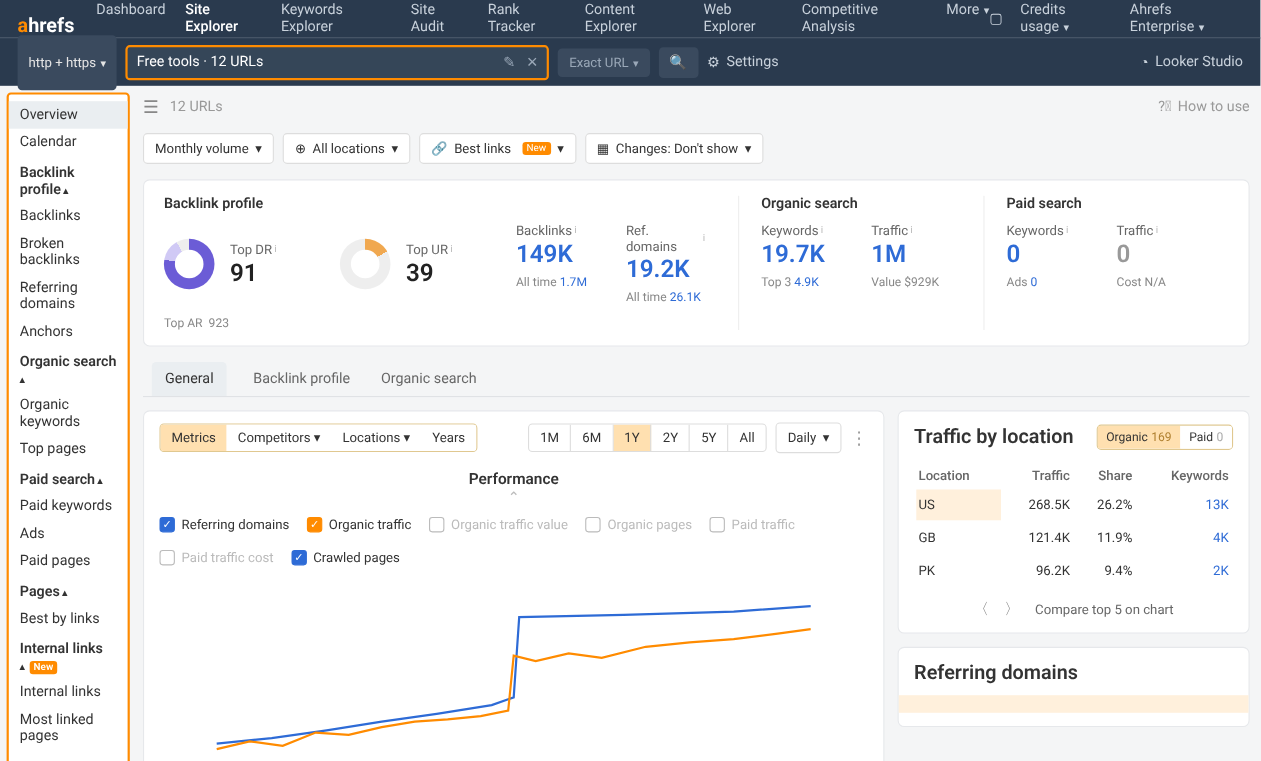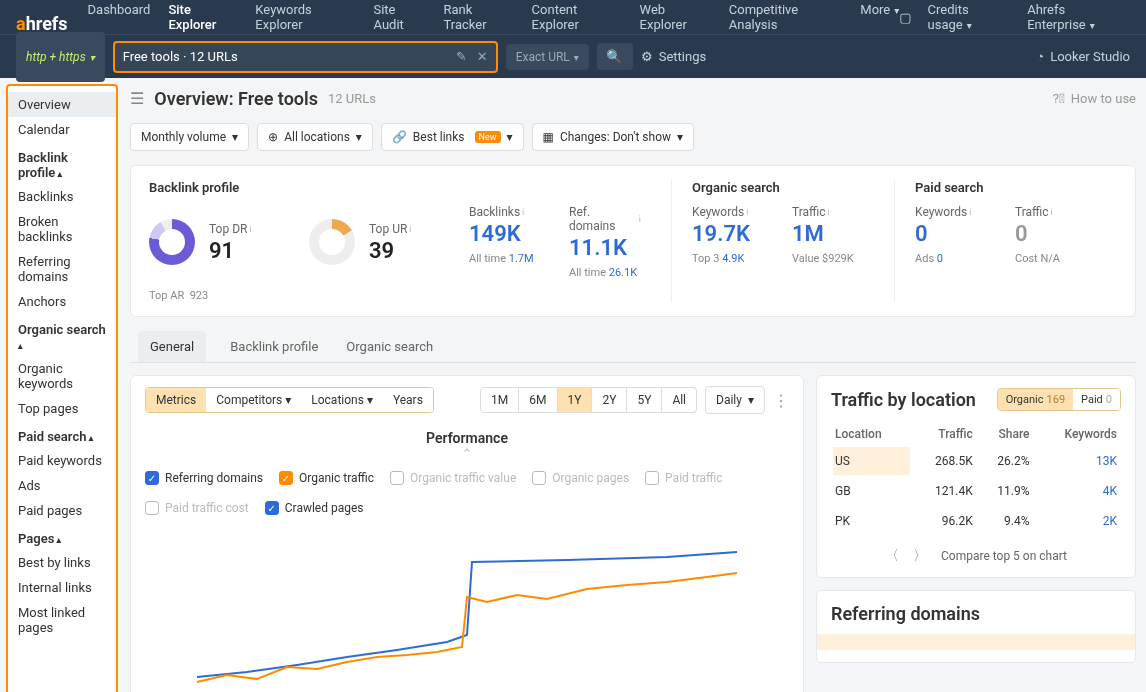--- a/index.html
+++ b/index.html
@@ -10,21 +10,21 @@
 .logo { color: #ff8b00; font-weight: 700; font-size: 18px; margin-right: 20px; margin-top: 12px; }
 .logo .h { color: #fff; }
 .nav-items { display: flex; gap: 18px; }
 .nav-item { color: #c8d1db; cursor: pointer; }
 .nav-item.active { color: #fff; font-weight: 500; }
 .nav-right { margin-left: auto; display: flex; align-items: center; gap: 16px; }
 .caret::after { content: "▾"; margin-left: 4px; font-size: 10px; }
 
 
 .searchrow { background: #2a3a4e; height: 44px; display: flex; align-items: center; padding: 0 16px; gap: 8px; border-top: 1px solid #3a4a5e; }
-.proto-btn { background: #3a4a5e; color: #bef264; padding: 18px 10px; border-radius: 4px; font-size: 12px; font-style: italic; }
+.proto-btn { background: #3a4a5e; color: #e5e5e5; padding: 18px 10px; border-radius: 4px; font-size: 12px; }
 .search-input-wrap { border: 2px solid #ff8b00; border-radius: 4px; display: flex; align-items: center; background: #354658; padding: 4px 8px; width: 385px; height: 32px; }
 .search-text { color: #fff; font-size: 13px; }
 .search-icons { margin-left: auto; display: flex; gap: 10px; color: #9aa8b8; }
 .exact-btn { background: #3a4a5e; color: #9aa8b8; padding: 6px 10px; border-radius: 4px; font-size: 12px; }
 .mag-btn { background: #3a4a5e; color: #fff; padding: 6px 10px; border-radius: 4px; }
 .settings { color: #c8d1db; display: flex; align-items: center; gap: 6px; font-size: 13px; }
 .looker { margin-left: auto; color: #c8d1db; font-size: 13px; display: flex; align-items: center; gap: 6px; }
 
 
 .main { display: flex; }
@@ -179,28 +179,28 @@
       <div class="side-item">Anchors</div>
       <div class="side-head"><span class="up">Organic search</span></div>
       <div class="side-item">Organic keywords</div>
       <div class="side-item">Top pages</div>
       <div class="side-head"><span class="up">Paid search</span></div>
       <div class="side-item">Paid keywords</div>
       <div class="side-item">Ads</div>
       <div class="side-item">Paid pages</div>
       <div class="side-head"><span class="up">Pages</span></div>
       <div class="side-item">Best by links</div>
+      <div class="side-head"><span class="up">Internal links</span><span class="new-badge">New</span></div>
       <div class="side-item">Internal links</div>
       <div class="side-item">Most linked pages</div>
     </div>
 
   <div class="content">
     <div class="page-head">
       <span class="hamb">☰</span>
-      <span class="page-title">Overview: Free tools</span>
       <span class="url-count">12 URLs</span>
       <div class="howto">
           <span>?⃝</span>
           <span>How to use</span>
         </div>
     </div>
 
     <div class="filters">
       <div class="filter-btn">
           <span>Monthly volume</span>
@@ -254,21 +254,21 @@
                 <span class="info">i</span>
               </div>
             <div class="m-val blue">149K</div>
             <div class="m-sub"><span>All time</span> <span class="blue">1.7M</span></div>
           </div>
           <div class="m-block">
             <div class="m-label">
                 <span>Ref. domains</span>
                 <span class="info">i</span>
               </div>
-            <div class="m-val blue">11.1K</div>
+            <div class="m-val blue">19.2K</div>
             <div class="m-sub"><span>All time</span> <span class="blue">26.1K</span></div>
           </div>
         </div>
         <div class="m-under"><span>Top AR</span>&nbsp;&nbsp;<span>923</span></div>
       </div>
       <div class="m-section">
         <div class="m-head">Organic search</div>
         <div class="m-row">
           <div class="m-block">
             <div class="m-label">

